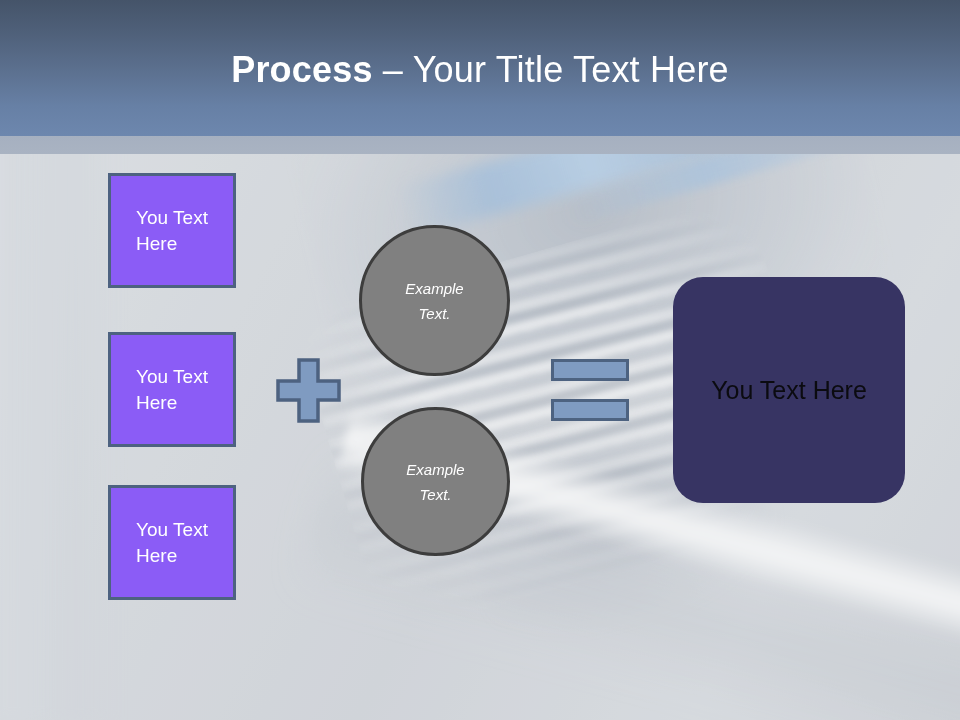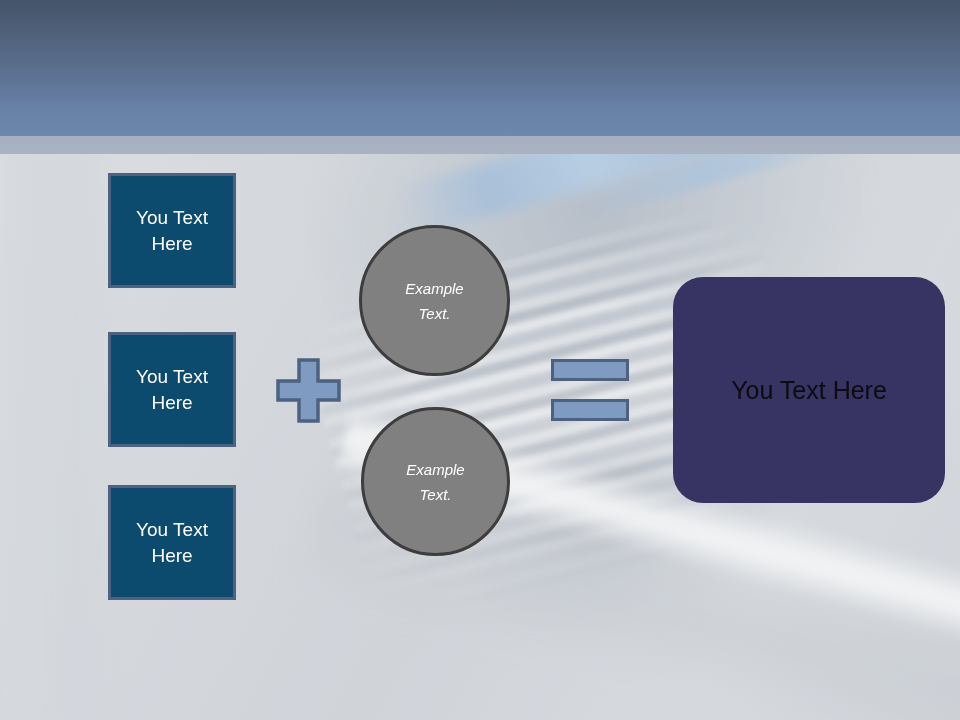--- a/index.html
+++ b/index.html
@@ -179,30 +179,30 @@
     z-index: 6;
   }
   .title .t-bold { font-weight: 700; }
   .title .t-rest { font-weight: 400; }
 
   
   .text-box {
     position: absolute;
     width: 128px;
     height: 115px;
-    background: #0c4a6e;
+    background: #8b5cf6;
     border: 3px solid #4d6280;
     box-sizing: border-box;
     display: flex;
     align-items: center;
     justify-content: center;
     color: #ffffff;
     font-size: 19px;
     line-height: 26px;
-    text-align: center;
+    text-align: left;
     z-index: 10;
   }
   .box-1 { left: 108px; top: 173px; }
   .box-2 { left: 108px; top: 332px; }
   .box-3 { left: 108px; top: 485px; }
 
   
   .plus-op {
     position: absolute;
     left: 276px; top: 358px;
@@ -249,21 +249,21 @@
     border: 3px solid #4d6280;
     box-sizing: border-box;
   }
   .eq-bar-top { top: 0px; }
   .eq-bar-bottom { top: 40px; }
 
   
   .result-box {
     position: absolute;
     left: 673px; top: 277px;
-    width: 272px; height: 226px;
+    width: 232px; height: 226px;
     background: #373463;
     border-radius: 30px;
     display: flex;
     align-items: center;
     justify-content: center;
     color: #0b0b10;
     font-size: 25px;
     text-align: center;
     z-index: 10;
   }
@@ -281,20 +281,21 @@
     <div class="bg-glare"></div>
     <div class="bg-glare2"></div>
     <div class="bg-streak2"></div>
     <div class="bg-streak"></div>
     <div class="bg-leftband"></div>
     <div class="bg-wash"></div>
   </div>
 
   <div class="header"></div>
   <div class="header-subband"></div>
+  <div class="title"><span class="t-bold">Process</span><span class="t-rest"> – Your Title Text Here</span></div>
 
   <div class="text-box box-1">
     <div>
       <span>You Text</span><br>
       <span>Here</span>
     </div>
   </div>
 
   <div class="text-box box-2">
     <div>

